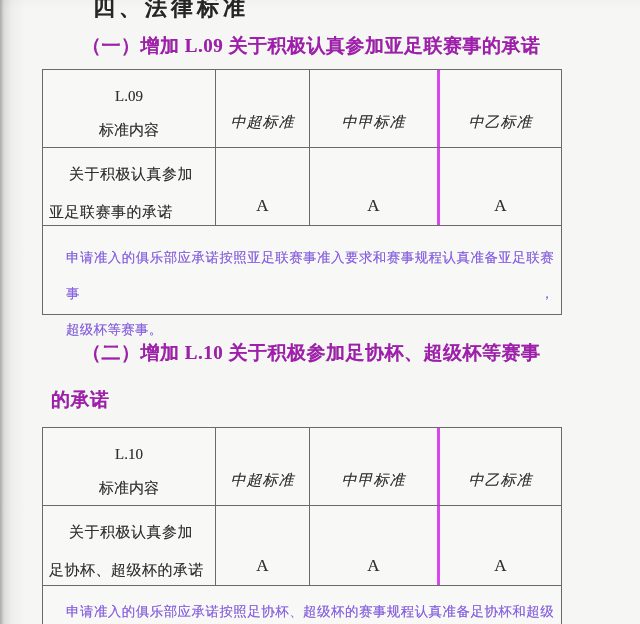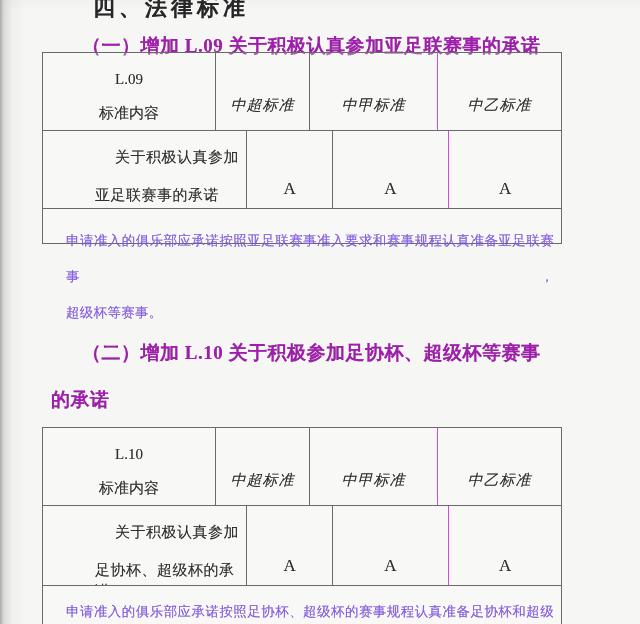--- a/index.html
+++ b/index.html
@@ -32,47 +32,46 @@
   }
   .h1a { left:82px; top:33px; }
   .h2a { left:82px; top:340px; }
   .h2b { left:51px; top:381px;margin-top:6px; }
 
   .tbl {
     position:absolute; left:42px; width:520px; box-sizing:border-box;
     border:1px solid #6a6a6a;
     background:rgba(255,255,255,0.25);
   }
-  .t1 { top:52px; height:192px; }
+  .t1 { top:69px; height:246px; }
   .t2 { top:427px; height:240px; }
 
   .row { display:flex; box-sizing:border-box; }
   .row-hdr  { height:78px; border-bottom:1px solid #6a6a6a; }
   .row-body { height:78px; border-bottom:1px solid #6a6a6a; }
   .t2 .row-body { height:80px; }
 
   .cell { box-sizing:border-box; overflow:hidden; }
   .c1 { width:172px; }
   .c2 { width:94px;  border-left:1px solid #6a6a6a; }
   .c3 { width:128px; border-left:1px solid #6a6a6a; }
-  .c4 { width:124px; border-left:1px solid #d946ef; }
+  .c4 { width:124px; border-left:3px solid #d946ef; }
 
   .code-cell {
     display:flex; flex-direction:column; align-items:center;
     padding-top:16px; gap:14px; font-size:15px; line-height:20px;
   }
   .col-head {
     display:flex; align-items:center; justify-content:center;
     padding-top:28px; font-size:15px; letter-spacing:1px;font-style:italic;
   }
   .label-cell {
     display:flex; flex-direction:column;
     padding:16px 4px 0 6px; gap:17px; font-size:15px; line-height:21px;
     letter-spacing:0.5px;
-    margin-left:46px;
   }
   .lbl-indent { padding-left:20px; }
   .val-cell {
     display:flex; align-items:flex-end; justify-content:center;
     padding-bottom:9px; font-size:17px;
   }
   .note {
     padding:14px 7px 0 7px; font-size:13.5px; line-height:36px;
     letter-spacing:0.3px; color:#8b5cf6;margin-left:16px;
   }

